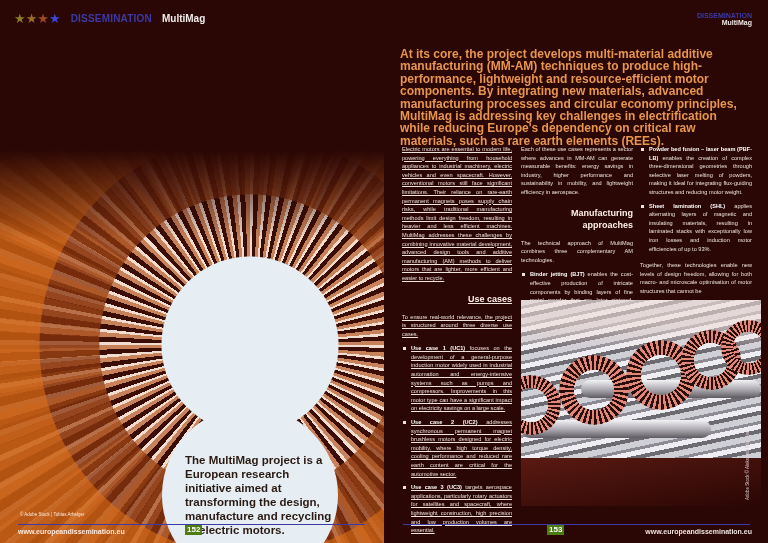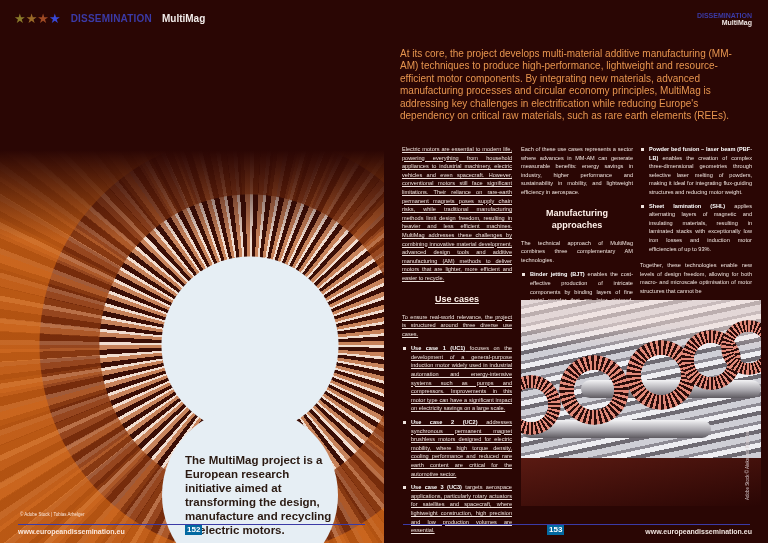--- a/index.html
+++ b/index.html
@@ -74,39 +74,39 @@
   
   .title {
     position:absolute; left:15px; top:52px; width:340px;
     color:#fff8f2; font-family:"DejaVu Sans", sans-serif; font-weight:bold;
     font-size:24.5px; line-height:29px; letter-spacing:-0.3px;
   }
 
   
   .intro {
     position:absolute; left:400px; top:48px; width:350px;
-    color:#e7954f; font-size:10px; line-height:12.4px; font-weight:normal;
+    color:#e7954f; font-size:12px; line-height:12.4px; font-weight:bold;
   }
 
   
   .col { position:absolute; color:#efe3de; font-size:5.6px; line-height:8.6px; text-align:justify; }
   .col p { margin-bottom:6px; }
   .col1 { left:402px; top:145px; width:110px;text-decoration:underline; }
   .col2 { left:521px; top:145px; width:112px; }
   .col3 { left:640px; top:145px; width:112px; }
-  .col h3 { color:#fff1ea; font-size:9px; line-height:12px; font-weight:bold; margin:10px 0 8px; text-align:center; }
+  .col h3 { color:#fff1ea; font-size:9px; line-height:12px; font-weight:bold; margin:10px 0 8px; text-align:right; }
   .col ul { list-style:none; }
   .col li { position:relative; padding-left:9px; margin-bottom:5px; }
   .col li::before { content:""; position:absolute; left:1px; top:3px; width:3px; height:3px; background:#efe3de; }
   .col b { color:#fff; }
 
   
   .footer-line-left { position:absolute; left:18px; top:524px; width:347px; height:1px; background:#3b3aa6; }
   .footer-line-right { position:absolute; left:403px; top:524px; width:347px; height:1px; background:#3b3aa6; }
-  .page-num { position:absolute; top:525px; background:#0369a1; color:#fff; font-size:8px; font-weight:bold; padding:0 2px; line-height:10px; }
+  .page-num { position:absolute; top:525px; background:#4d7c0f; color:#fff; font-size:8px; font-weight:bold; padding:0 2px; line-height:10px; }
   .pn-left { left:185px; }
   .pn-right { left:547px; }
   .url-left { position:absolute; left:18px; top:528px; color:#fbe8dc; font-size:7px; font-weight:bold; }
   .url-right { position:absolute; right:16px; top:528px; color:#efe3de; font-size:7px; font-weight:bold; }
   .credit-left { position:absolute; left:20px; top:512px; color:#fbe8dc; font-size:4.5px; }
   .credit-right { position:absolute; left:745px; top:500px; color:#d9cdd0; font-size:4.5px; transform:rotate(-90deg); transform-origin:left top; white-space:nowrap; }
 </style>
 </head>
 <body>
 

